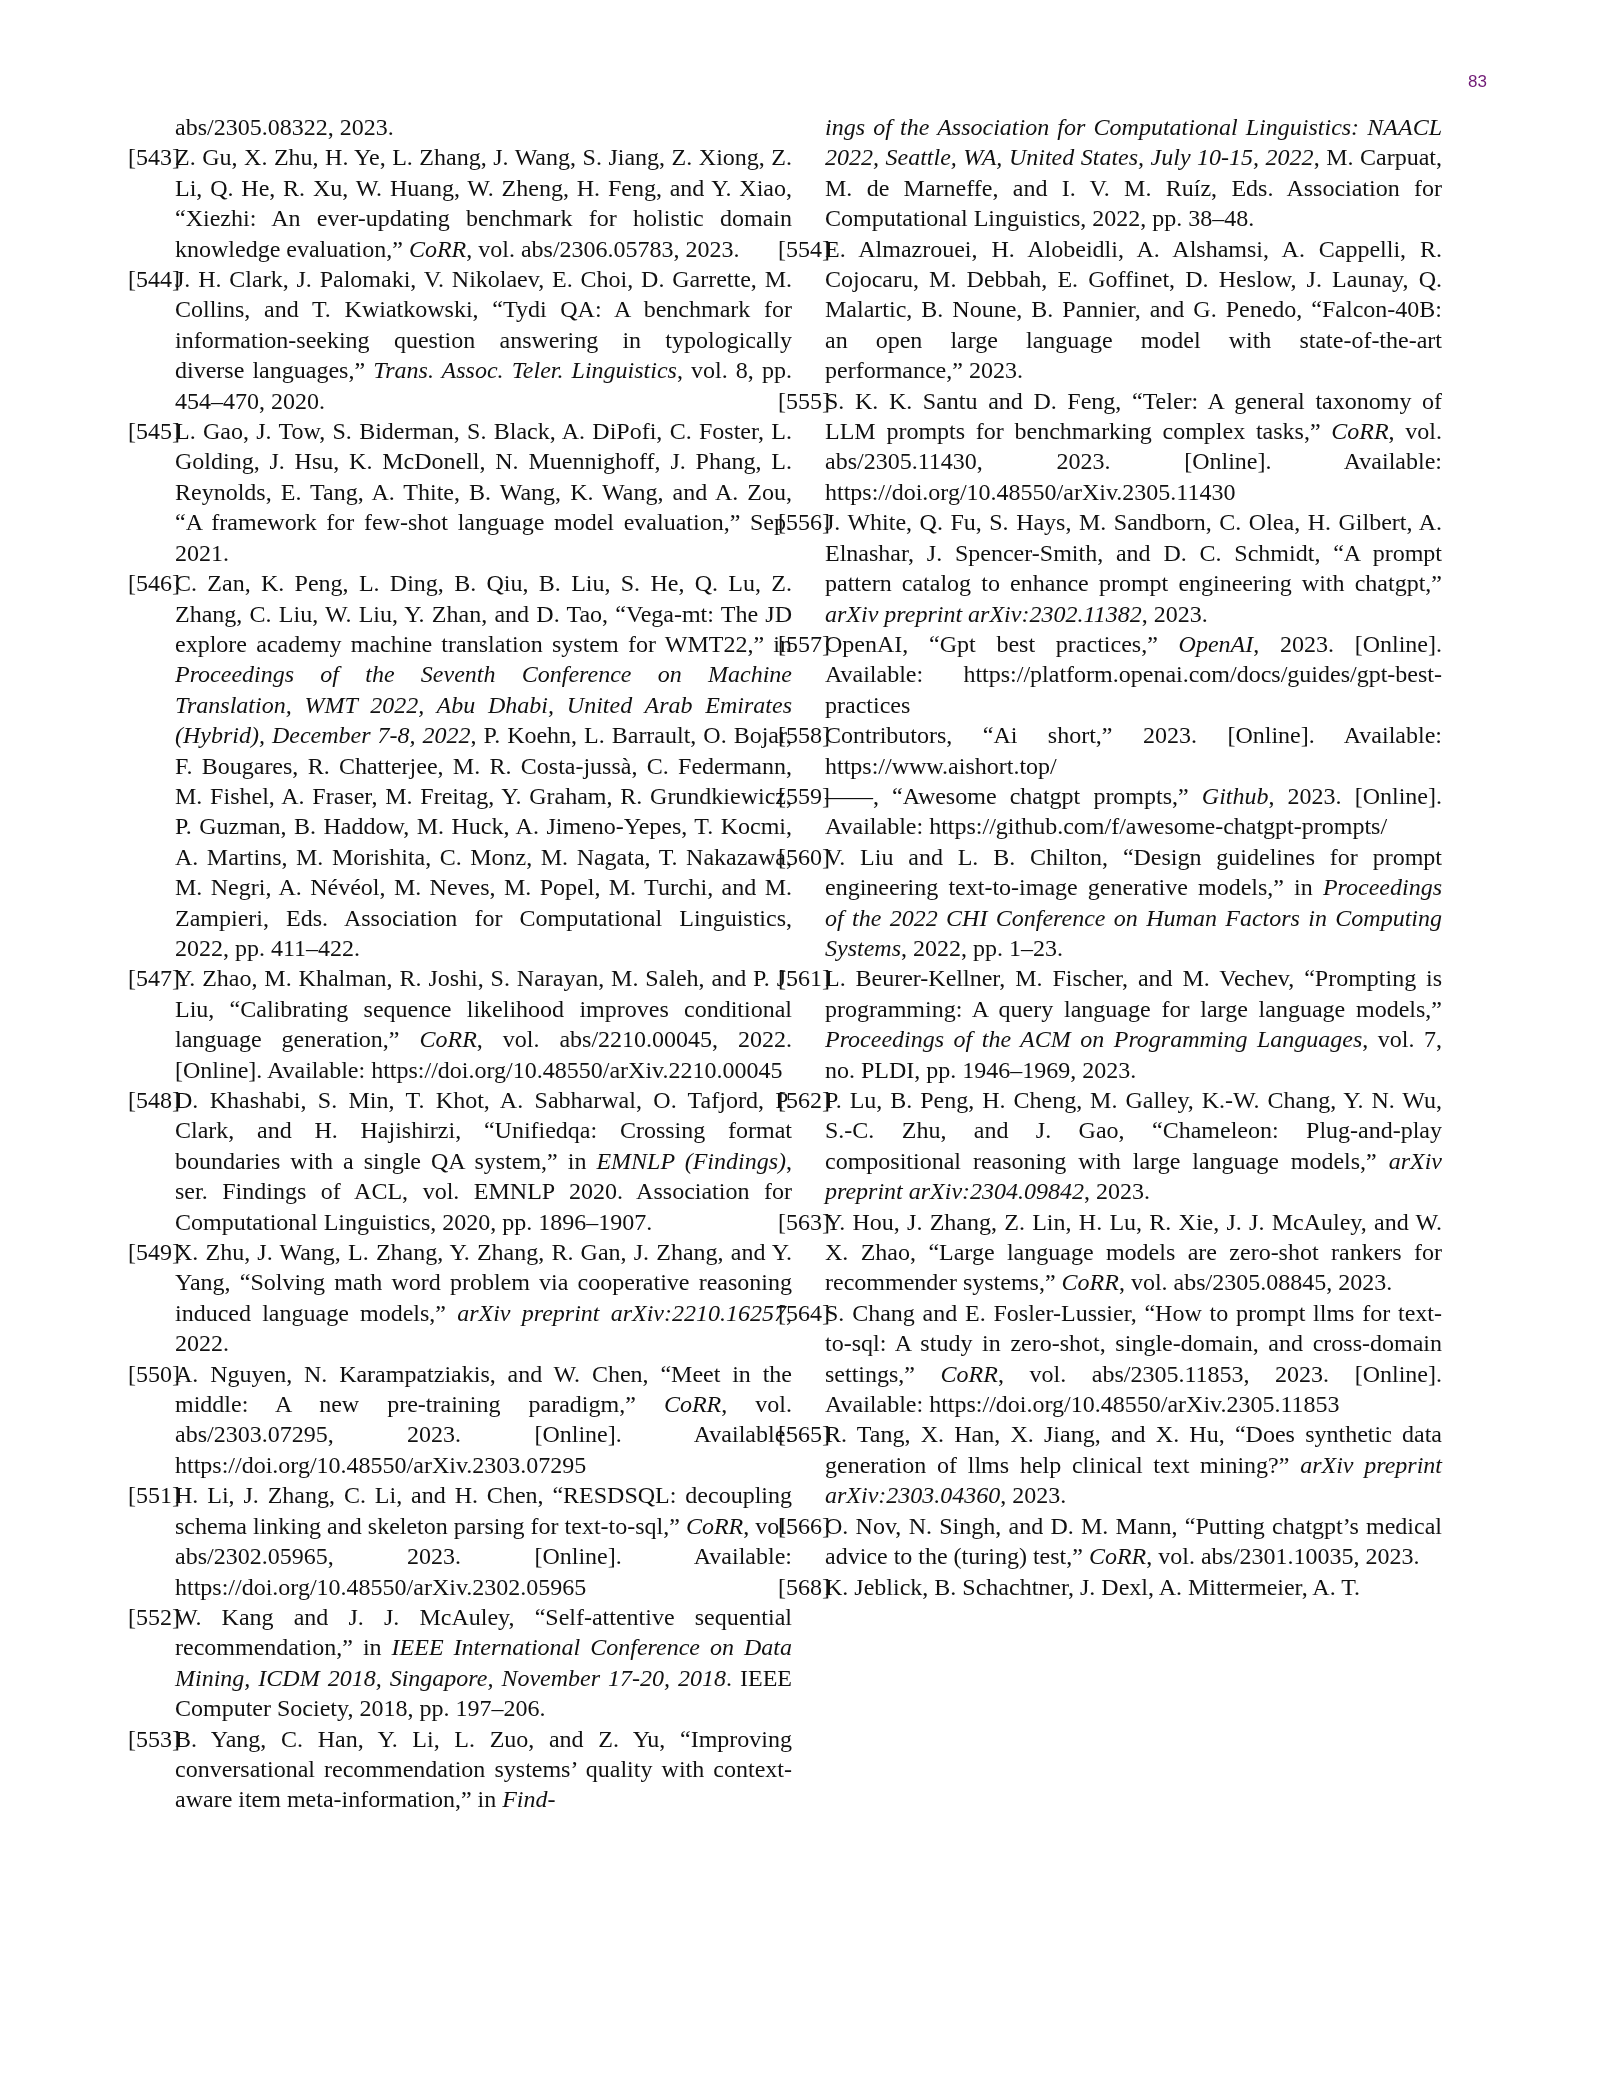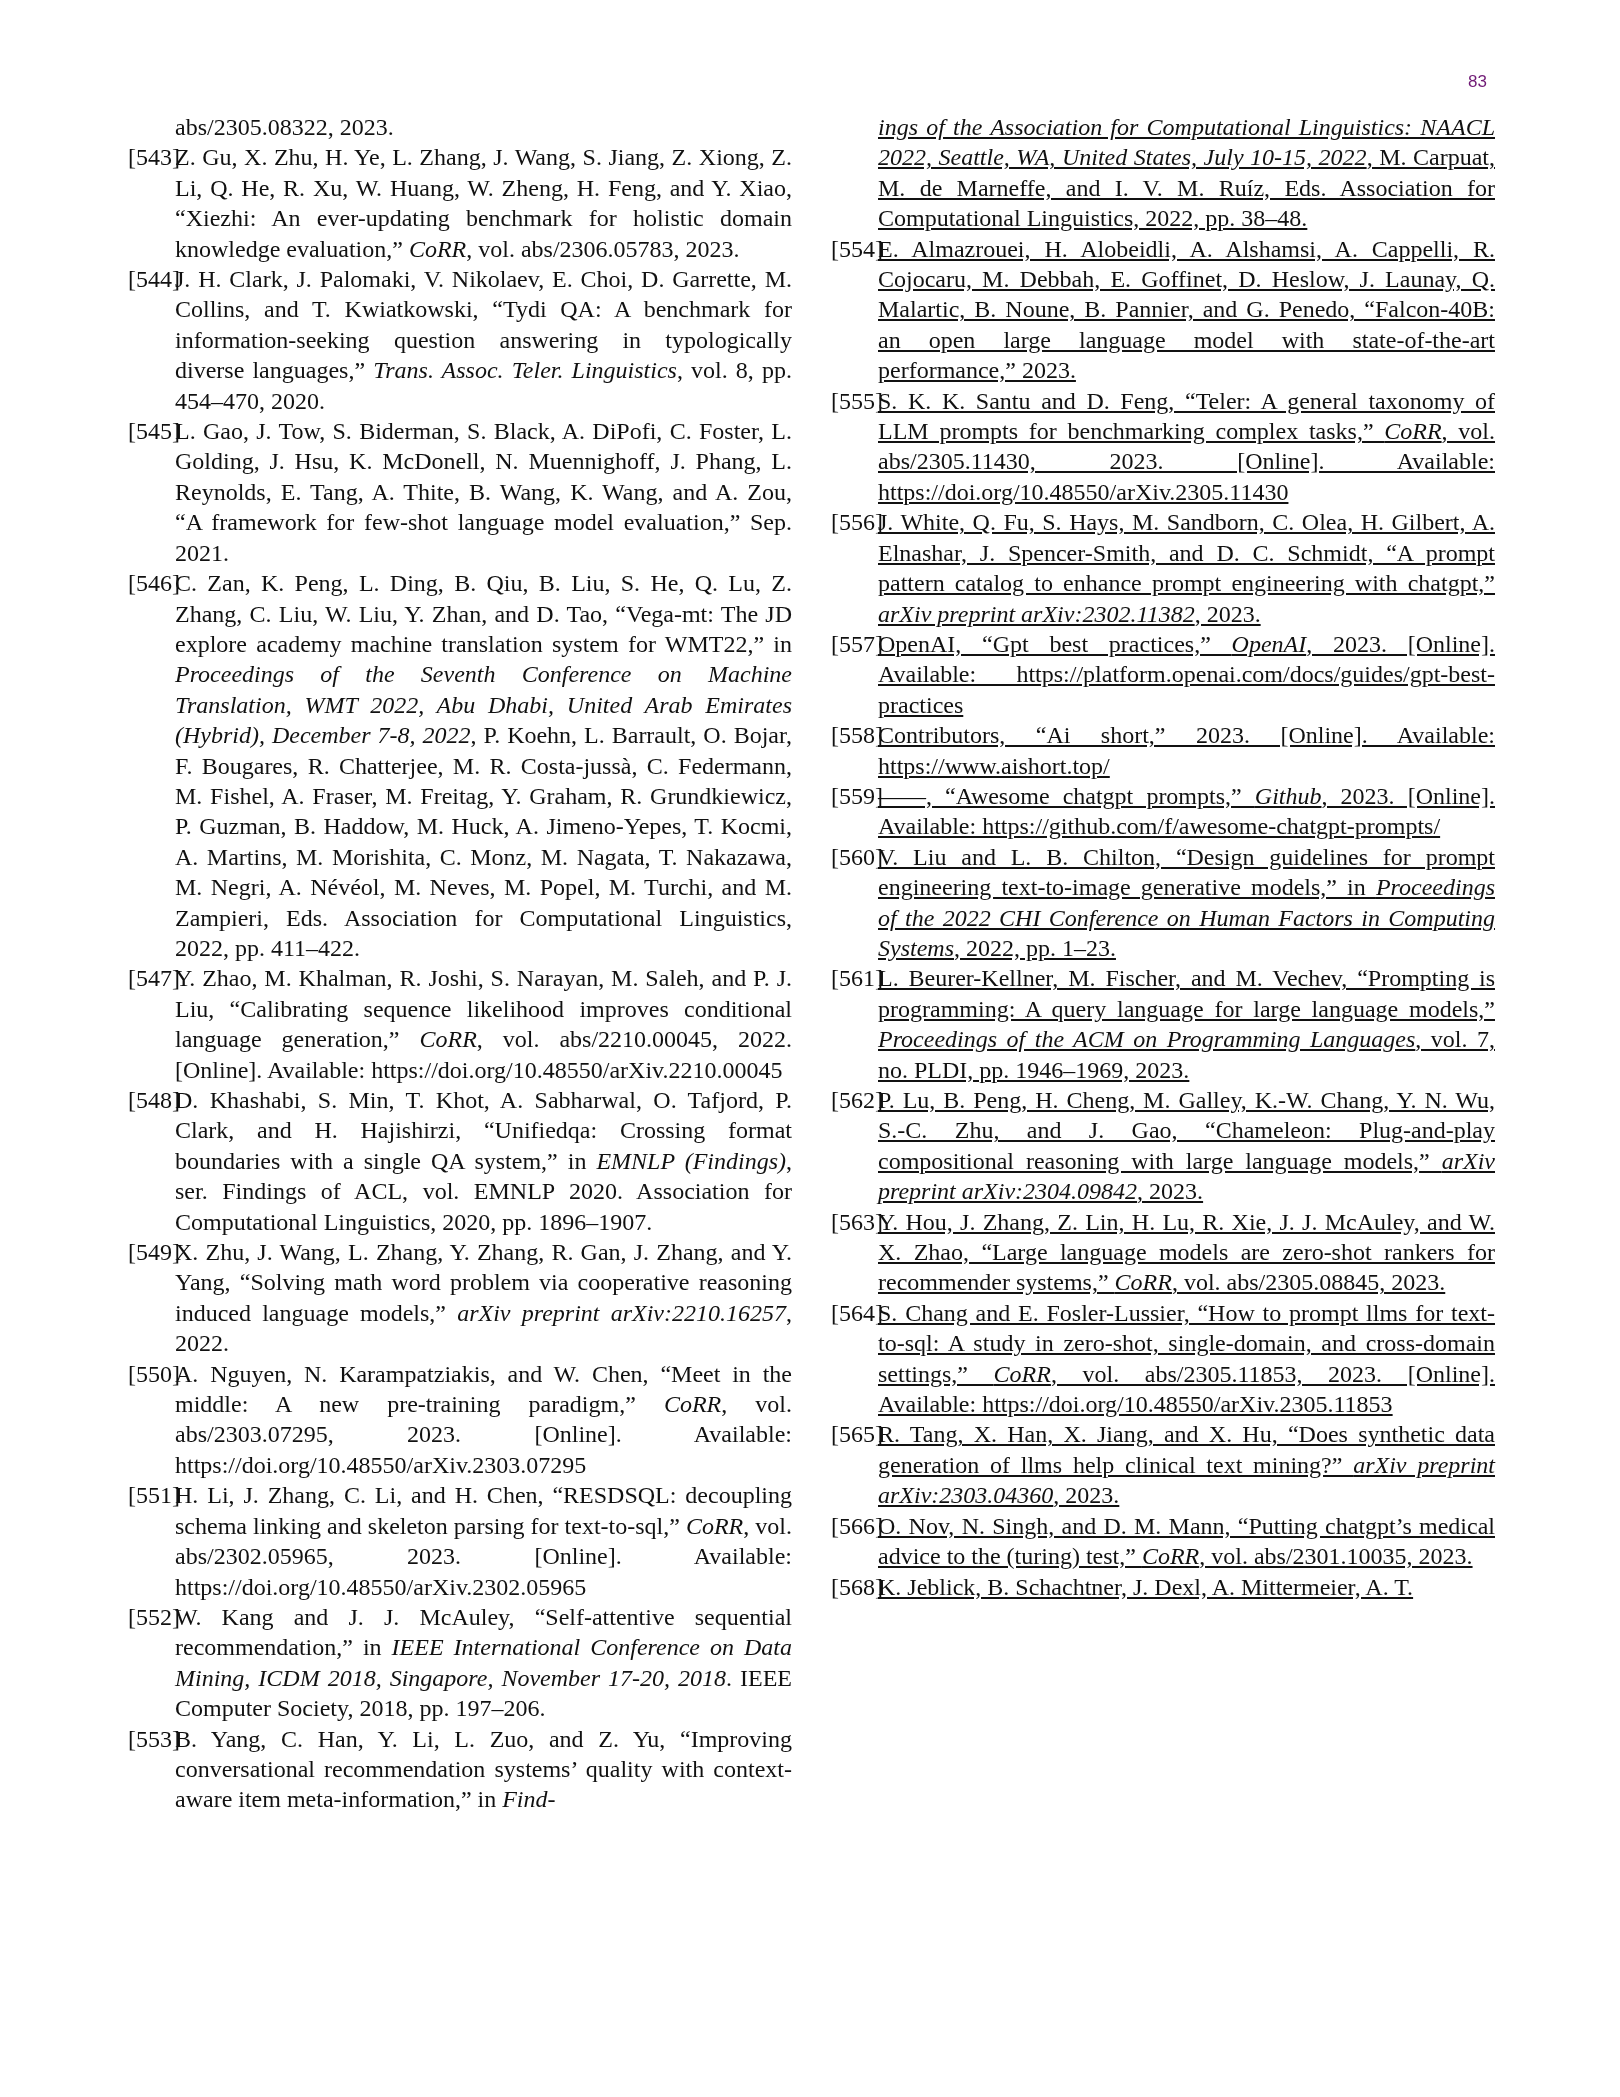--- a/index.html
+++ b/index.html
@@ -11,21 +11,21 @@
   .page-number {
     position: absolute; top: 72px; right: 133px;
     font-family: "Liberation Sans", "DejaVu Sans", sans-serif;
     font-size: 17px; color: #701a75;
   }
   .column {
     position: absolute; top: 112px; width: 664px;
     font-size: 24px; line-height: 30.4px;
   }
   .col-left { left: 128px; }
-  .col-right { left: 831px; text-decoration: underline; }
+  .col-right { left: 778px; }
   .ref {
     position: relative; padding-left: 47px; text-align: justify;
     hyphens: auto; margin: 0;
   }
   .ref .label {
     position: absolute; left: 0; top: 0;
   }
   .ref .body { display: block; }
   .cont { padding-left: 47px; text-align: justify; margin: 0; }
   i, .it { font-style: italic; }

